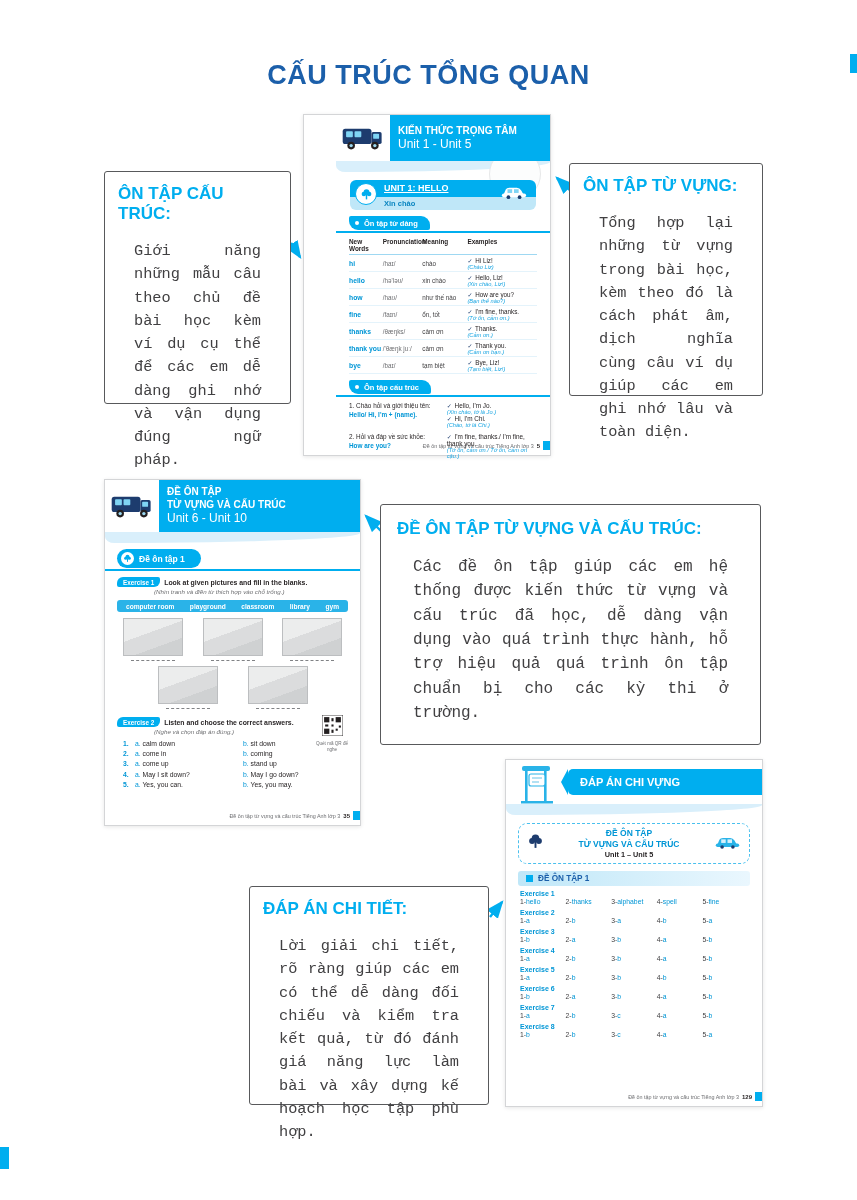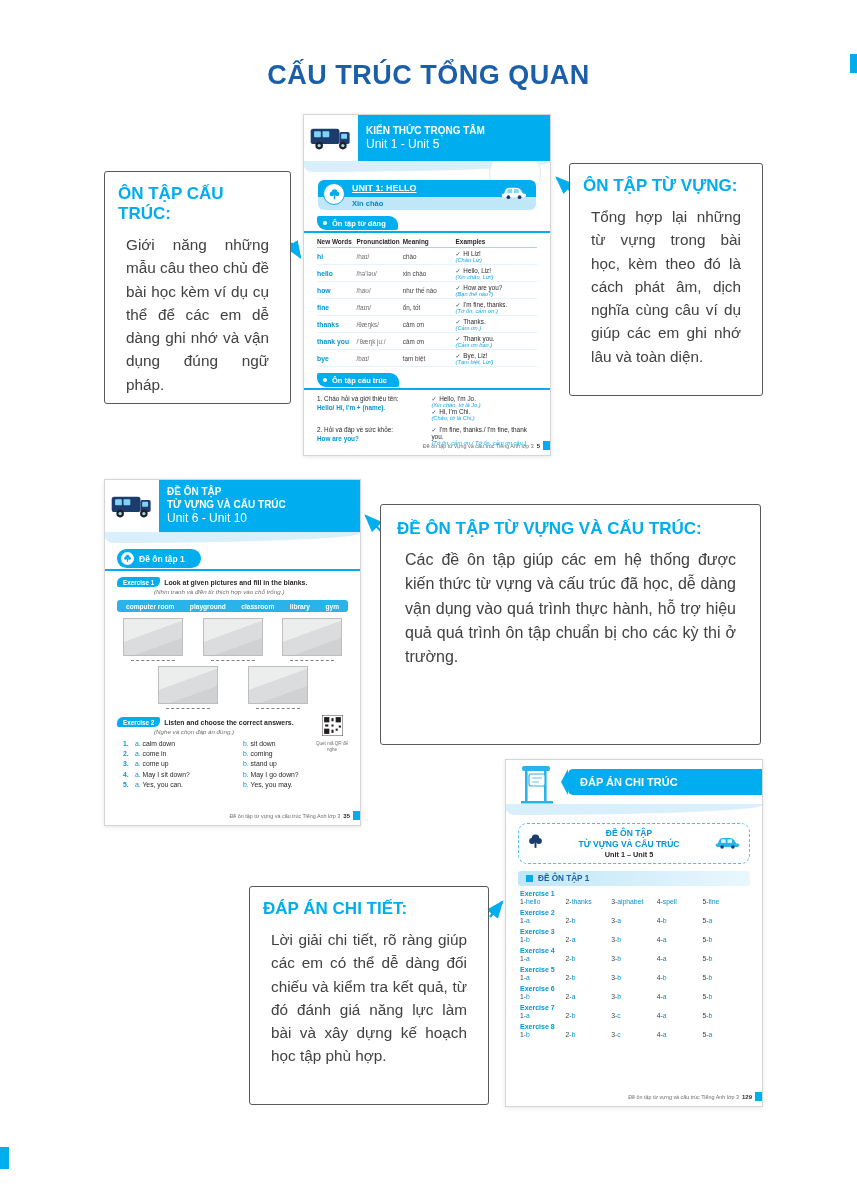--- a/index.html
+++ b/index.html
@@ -17,33 +17,33 @@
 
   .corner-top{position:absolute;right:0;top:54px;width:7px;height:19px;background:var(--cyan);}
   .corner-bottom{position:absolute;left:0;top:1147px;width:9px;height:22px;background:var(--cyan);}
 
   .main-title{position:absolute;top:60px;left:0;width:100%;text-align:center;
     font-size:27px;font-weight:bold;color:#1B5FAA;letter-spacing:.5px;}
 
   
   .callout{position:absolute;border:1.6px solid #58595B;border-radius:3px;background:#fff;padding:12px 13px;}
   .callout h3{margin:0 0 9px;font-size:17px;color:var(--cyan);font-weight:bold;}
-  .callout p{margin:8px;font-size:15.3px;line-height:1.52;color:var(--ink);text-align:justify;}
+  .callout p{margin:16px;font-size:15.3px;line-height:1.52;color:var(--ink);text-align:justify;font-family:Liberation Mono, monospace;}
   #callout-structure{left:104px;top:171px;width:187px;height:233px;}
   #callout-vocab{left:569px;top:163px;width:194px;height:233px;}
   #callout-tests{left:380px;top:504px;width:381px;height:241px;padding:14px 16px;}
   #callout-tests p{font-size:16px;}
   #callout-answers{left:249px;top:886px;width:240px;height:219px;}
 
   
   .arrows{position:absolute;left:0;top:0;pointer-events:none;}
 
   
   .minipage{position:absolute;background:#fff;border:1px solid #d4d5d7;box-shadow:0 1px 4px rgba(0,0,0,.1);}
-  #page1{left:303px;top:114px;width:248px;height:342px;}
+  #page1{left:303px;top:114px;width:248px;height:342px;padding-left:32px;}
   #page2{left:104px;top:479px;width:257px;height:347px;}
   #page3{left:505px;top:759px;width:258px;height:348px;}
 
   .mp-header{position:relative;display:flex;align-items:stretch;height:46px;}
   .mp-header .icon-box{width:54px;display:flex;align-items:center;justify-content:center;}
   .mp-header .band{flex:1;background:var(--cyan);color:#fff;display:flex;flex-direction:column;
     justify-content:center;padding:3px 8px;}
   .band .bt{font-size:10px;font-weight:bold;line-height:1.3;}
   .band .bs{font-size:12px;line-height:1.3;}
   #page2 .mp-header{height:52px;}
@@ -485,21 +485,21 @@
         <svg width="38" height="40" viewBox="0 0 36 40">
           <rect x="3" y="2" width="28" height="5" rx="2" fill="#29B3E8"></rect>
           <rect x="6" y="7" width="2.6" height="30" fill="#29B3E8"></rect>
           <rect x="25" y="7" width="2.6" height="30" fill="#29B3E8"></rect>
           <rect x="10" y="10" width="16" height="12" rx="2" fill="#ffffff" stroke="#29B3E8" stroke-width="1.2"></rect>
           <path d="M13 14h10 M13 18h7" stroke="#9ad7f0" stroke-width="1.4"></path>
           <rect x="2" y="37" width="32" height="2.5" fill="#29B3E8"></rect>
         </svg>
       </div>
       <div class="band3">
-        <span>ĐÁP ÁN CHI TRÚC</span>
+        <span>ĐÁP ÁN CHI VỰNG</span>
       </div>
     </div>
     <div class="wave"></div>
 
     <div class="mp-body">
       <div class="banner3">
         <span style="color:#1D3C6E">
           <svg width="17" height="17" viewBox="0 0 16 16">
             <circle cx="8" cy="5" r="3.6" fill="currentColor"></circle>
             <circle cx="4.8" cy="7.5" r="2.8" fill="currentColor"></circle>

